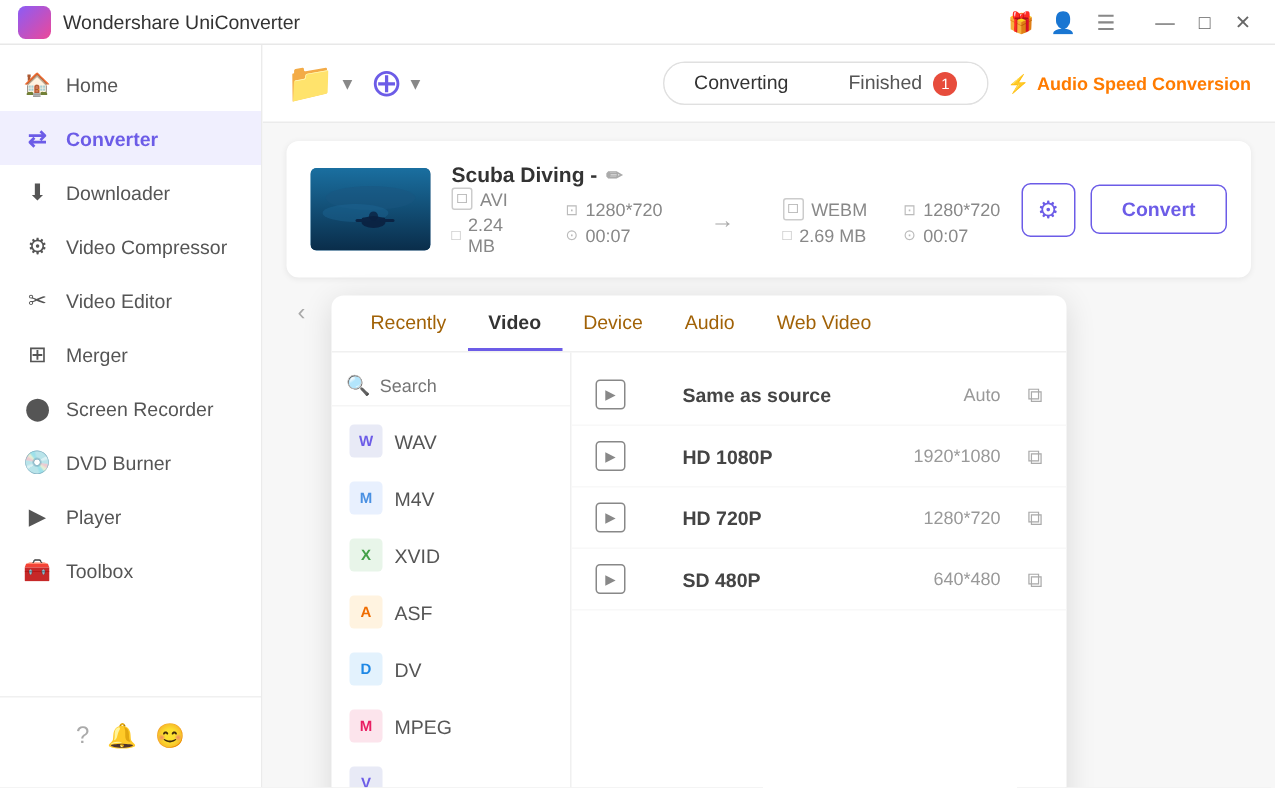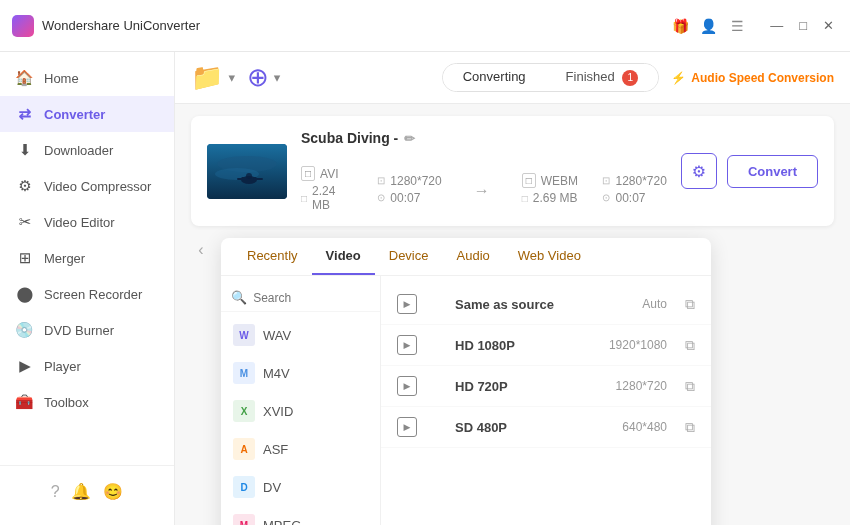--- a/index.html
+++ b/index.html
@@ -8,21 +8,21 @@
       background: #f0f0f0;
       width: 850px;
       height: 525px;
       overflow: hidden;
       display: flex;
       flex-direction: column;
     }
     
     .titlebar {
       background: #fff;
-      height: 52px;
+      height: 30px;
       display: flex;
       align-items: center;
       padding: 0 12px;
       border-bottom: 1px solid #e8e8e8;
       justify-content: space-between;
     }
     .titlebar-left {
       display: flex;
       align-items: center;
       gap: 8px;
@@ -208,21 +208,21 @@
     .file-info {
       flex: 1;
     }
     .file-name {
       font-size: 14px;
       font-weight: 600;
       color: #333;
       display: flex;
       align-items: center;
       gap: 6px;
-      margin-bottom: 20px;
+      margin-bottom: 1px;
     }
     .file-meta {
       display: flex;
       align-items: center;
       gap: 24px;
       font-size: 12px;
       color: #888;
     }
     .file-meta-group {
       display: flex;

